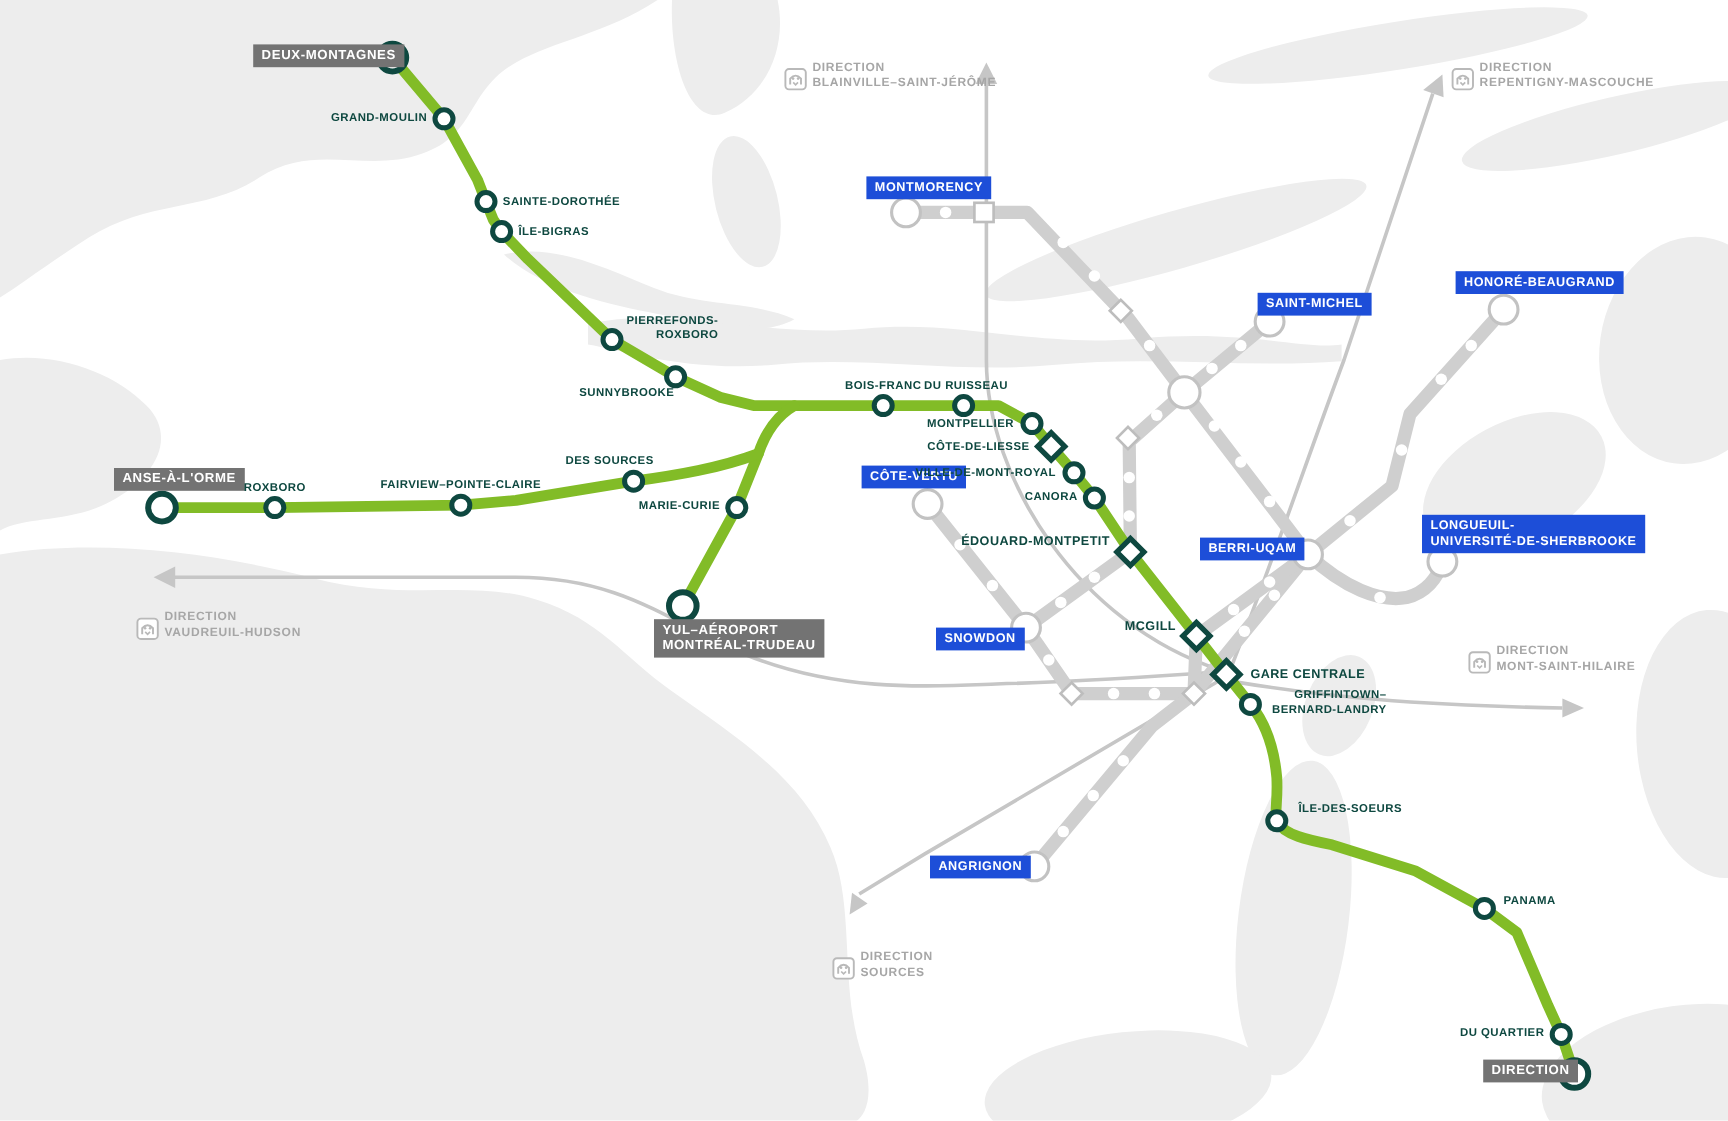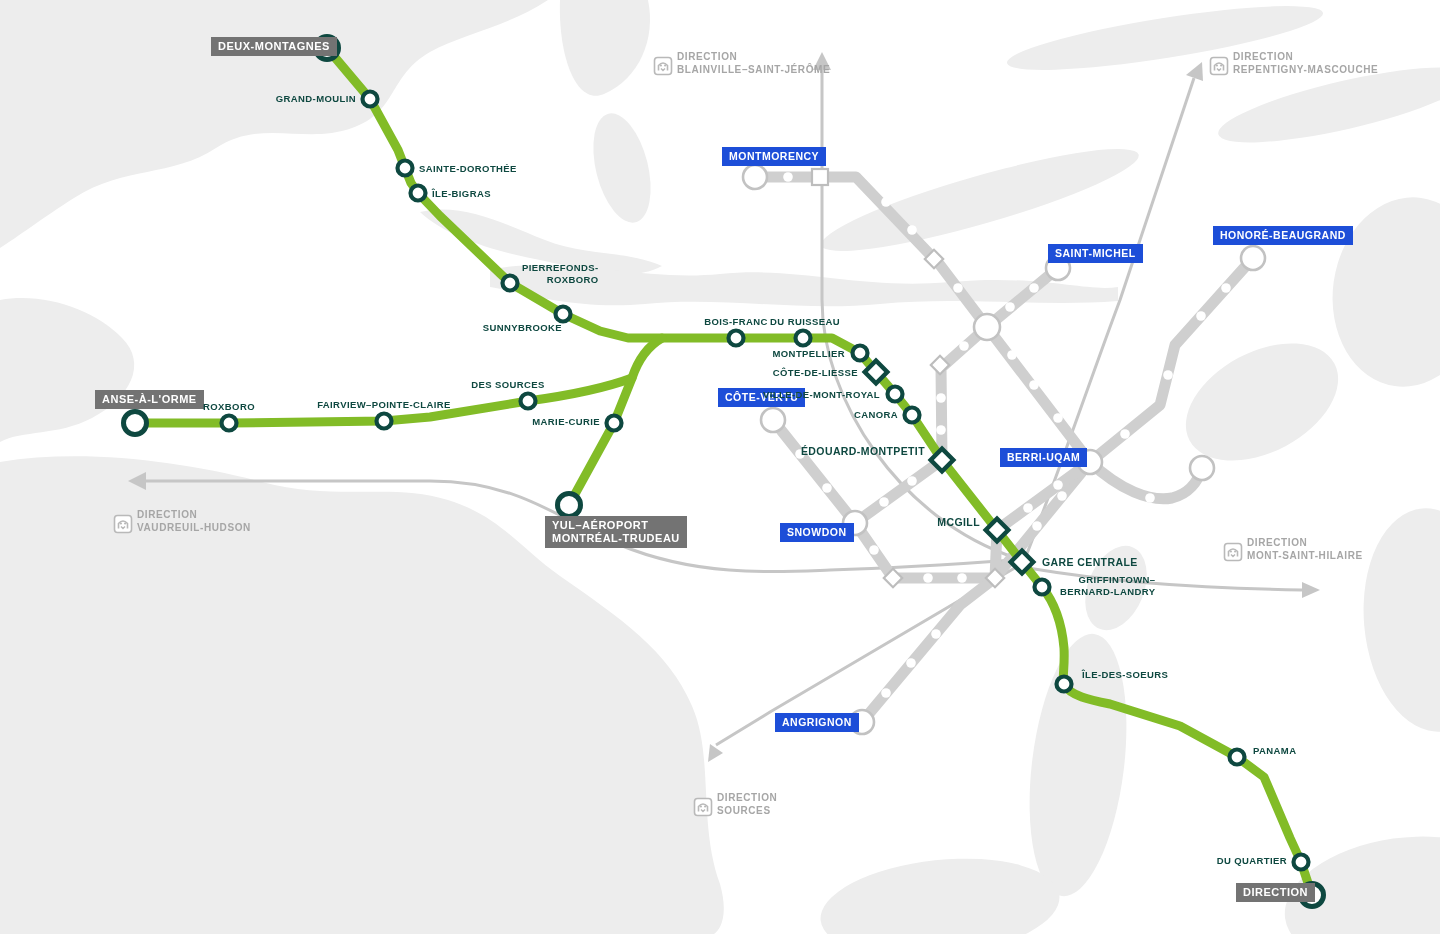--- a/index.html
+++ b/index.html
@@ -170,20 +170,24 @@
   <div>YUL–AÉROPORT</div>
   <div>MONTRÉAL-TRUDEAU</div>
 </div>
 <div class="box green" style="left:1236px;top:883px">DIRECTION</div>
 
 <div class="box gray" style="left:722px;top:147px">MONTMORENCY</div>
 <div class="box gray" style="left:1048px;top:244px">SAINT-MICHEL</div>
 <div class="box gray" style="left:1213px;top:226px">HONORÉ-BEAUGRAND</div>
 <div class="box gray" style="left:718px;top:388px">CÔTE-VERTU</div>
 <div class="box gray" style="left:1000px;top:448px">BERRI-UQAM</div>
+<div class="box gray" style="left:1185px;top:429px">
+  <div>LONGUEUIL-</div>
+  <div>UNIVERSITÉ-DE-SHERBROOKE</div>
+</div>
 <div class="box gray" style="left:780px;top:523px">SNOWDON</div>
 <div class="box gray" style="left:775px;top:713px">ANGRIGNON</div>
 
 <div class="lbl r" style="left:356px;top:93px">GRAND-MOULIN</div>
 <div class="lbl" style="left:419px;top:163px">SAINTE-DOROTHÉE</div>
 <div class="lbl" style="left:432px;top:188px">ÎLE-BIGRAS</div>
 <div class="lbl" style="left:522px;top:262px">
   <div>PIERREFONDS-</div>
   <div>ROXBORO</div>
 </div>

